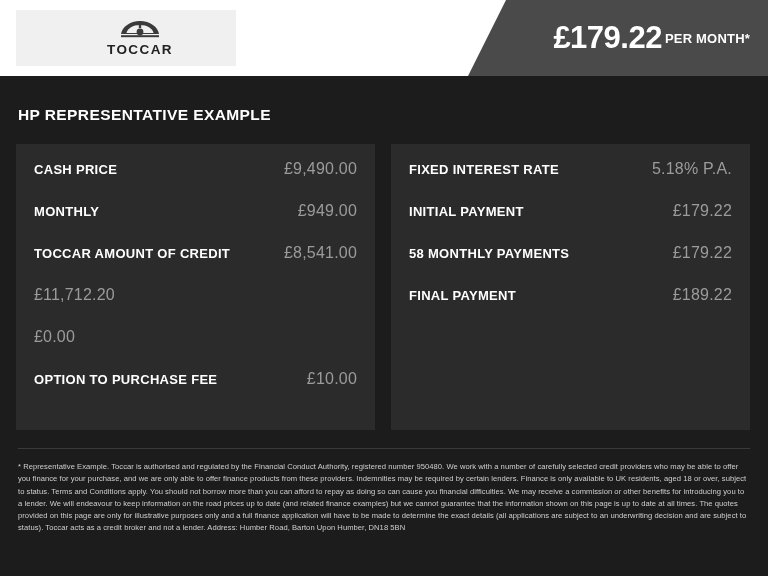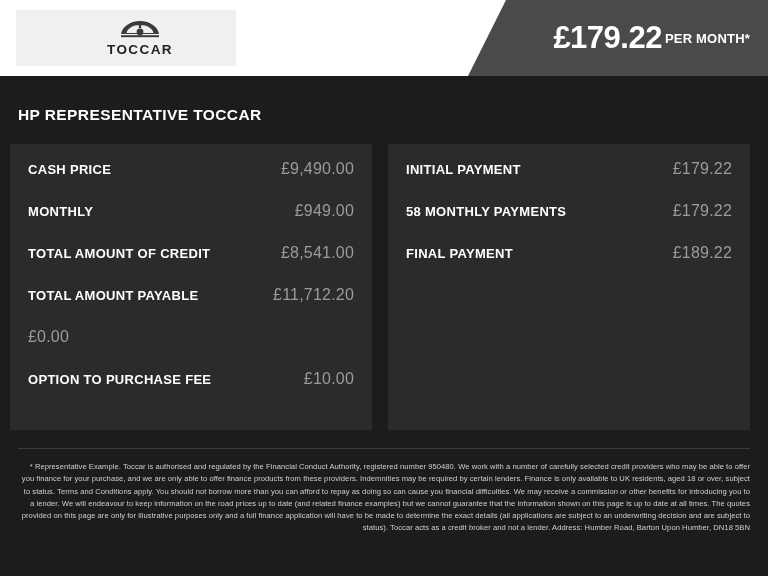--- a/index.html
+++ b/index.html
@@ -85,21 +85,21 @@
     font-size: 15.5px;
     font-weight: 700;
     letter-spacing: 0.4px;
     padding: 30px 0 0 18px;
   }
 
   
   .panels {
     display: flex;
     gap: 16px;
-    padding: 20px 18px 0 10px;
+    padding: 20px 18px 0 16px;
   }
   .panel {
     flex: 1 1 0;
     background: #2b2b2b;
     padding: 16px 18px 18px 18px;
   }
   .row {
     display: flex;
     align-items: baseline;
     justify-content: space-between;
@@ -125,21 +125,21 @@
   .divider {
     margin: 18px 18px 0 18px;
     height: 1px;
     background: #3a3a3a;
   }
   .disclaimer {
     color: #cfcfcf;
     font-size: 7.6px;
     line-height: 1.62;
     padding: 12px 18px 0 18px;
-    text-align: right;
+    text-align: left;
     letter-spacing: 0.05px;
   }
 </style>
 </head>
 <body>
 
 <div class="page">
 
   <div class="header">
     <div class="logo-block">
@@ -153,52 +153,55 @@
         </svg>
       </span>
       <span class="logo-text">TOCCAR</span>
     </div>
     <div class="price-panel">
       <span class="price-amount">£179.22</span>
       <span class="price-suffix">PER MONTH*</span>
     </div>
   </div>
 
-  <div class="title">HP REPRESENTATIVE TOCCAR</div>
+  <div class="title">HP REPRESENTATIVE EXAMPLE</div>
 
   <div class="panels">
 
     <div class="panel">
       <div class="row">
         <span class="row-label">CASH PRICE</span>
         <span class="row-value">£9,490.00</span>
       </div>
       <div class="row">
         <span class="row-label">MONTHLY</span>
         <span class="row-value">£949.00</span>
       </div>
       <div class="row">
-        <span class="row-label">TOTAL AMOUNT OF CREDIT</span>
+        <span class="row-label">TOCCAR AMOUNT OF CREDIT</span>
         <span class="row-value">£8,541.00</span>
       </div>
       <div class="row">
-        <span class="row-label">TOTAL AMOUNT PAYABLE</span>
         <span class="row-value">£11,712.20</span>
       </div>
       <div class="row">
         <span class="row-value">£0.00</span>
       </div>
       <div class="row">
         <span class="row-label">OPTION TO PURCHASE FEE</span>
         <span class="row-value">£10.00</span>
       </div>
     </div>
 
     <div class="panel">
       <div class="row">
+        <span class="row-label">FIXED INTEREST RATE</span>
+        <span class="row-value">5.18% P.A.</span>
+      </div>
+      <div class="row">
         <span class="row-label">INITIAL PAYMENT</span>
         <span class="row-value">£179.22</span>
       </div>
       <div class="row">
         <span class="row-label">58 MONTHLY PAYMENTS</span>
         <span class="row-value">£179.22</span>
       </div>
       <div class="row">
         <span class="row-label">FINAL PAYMENT</span>
         <span class="row-value">£189.22</span>

